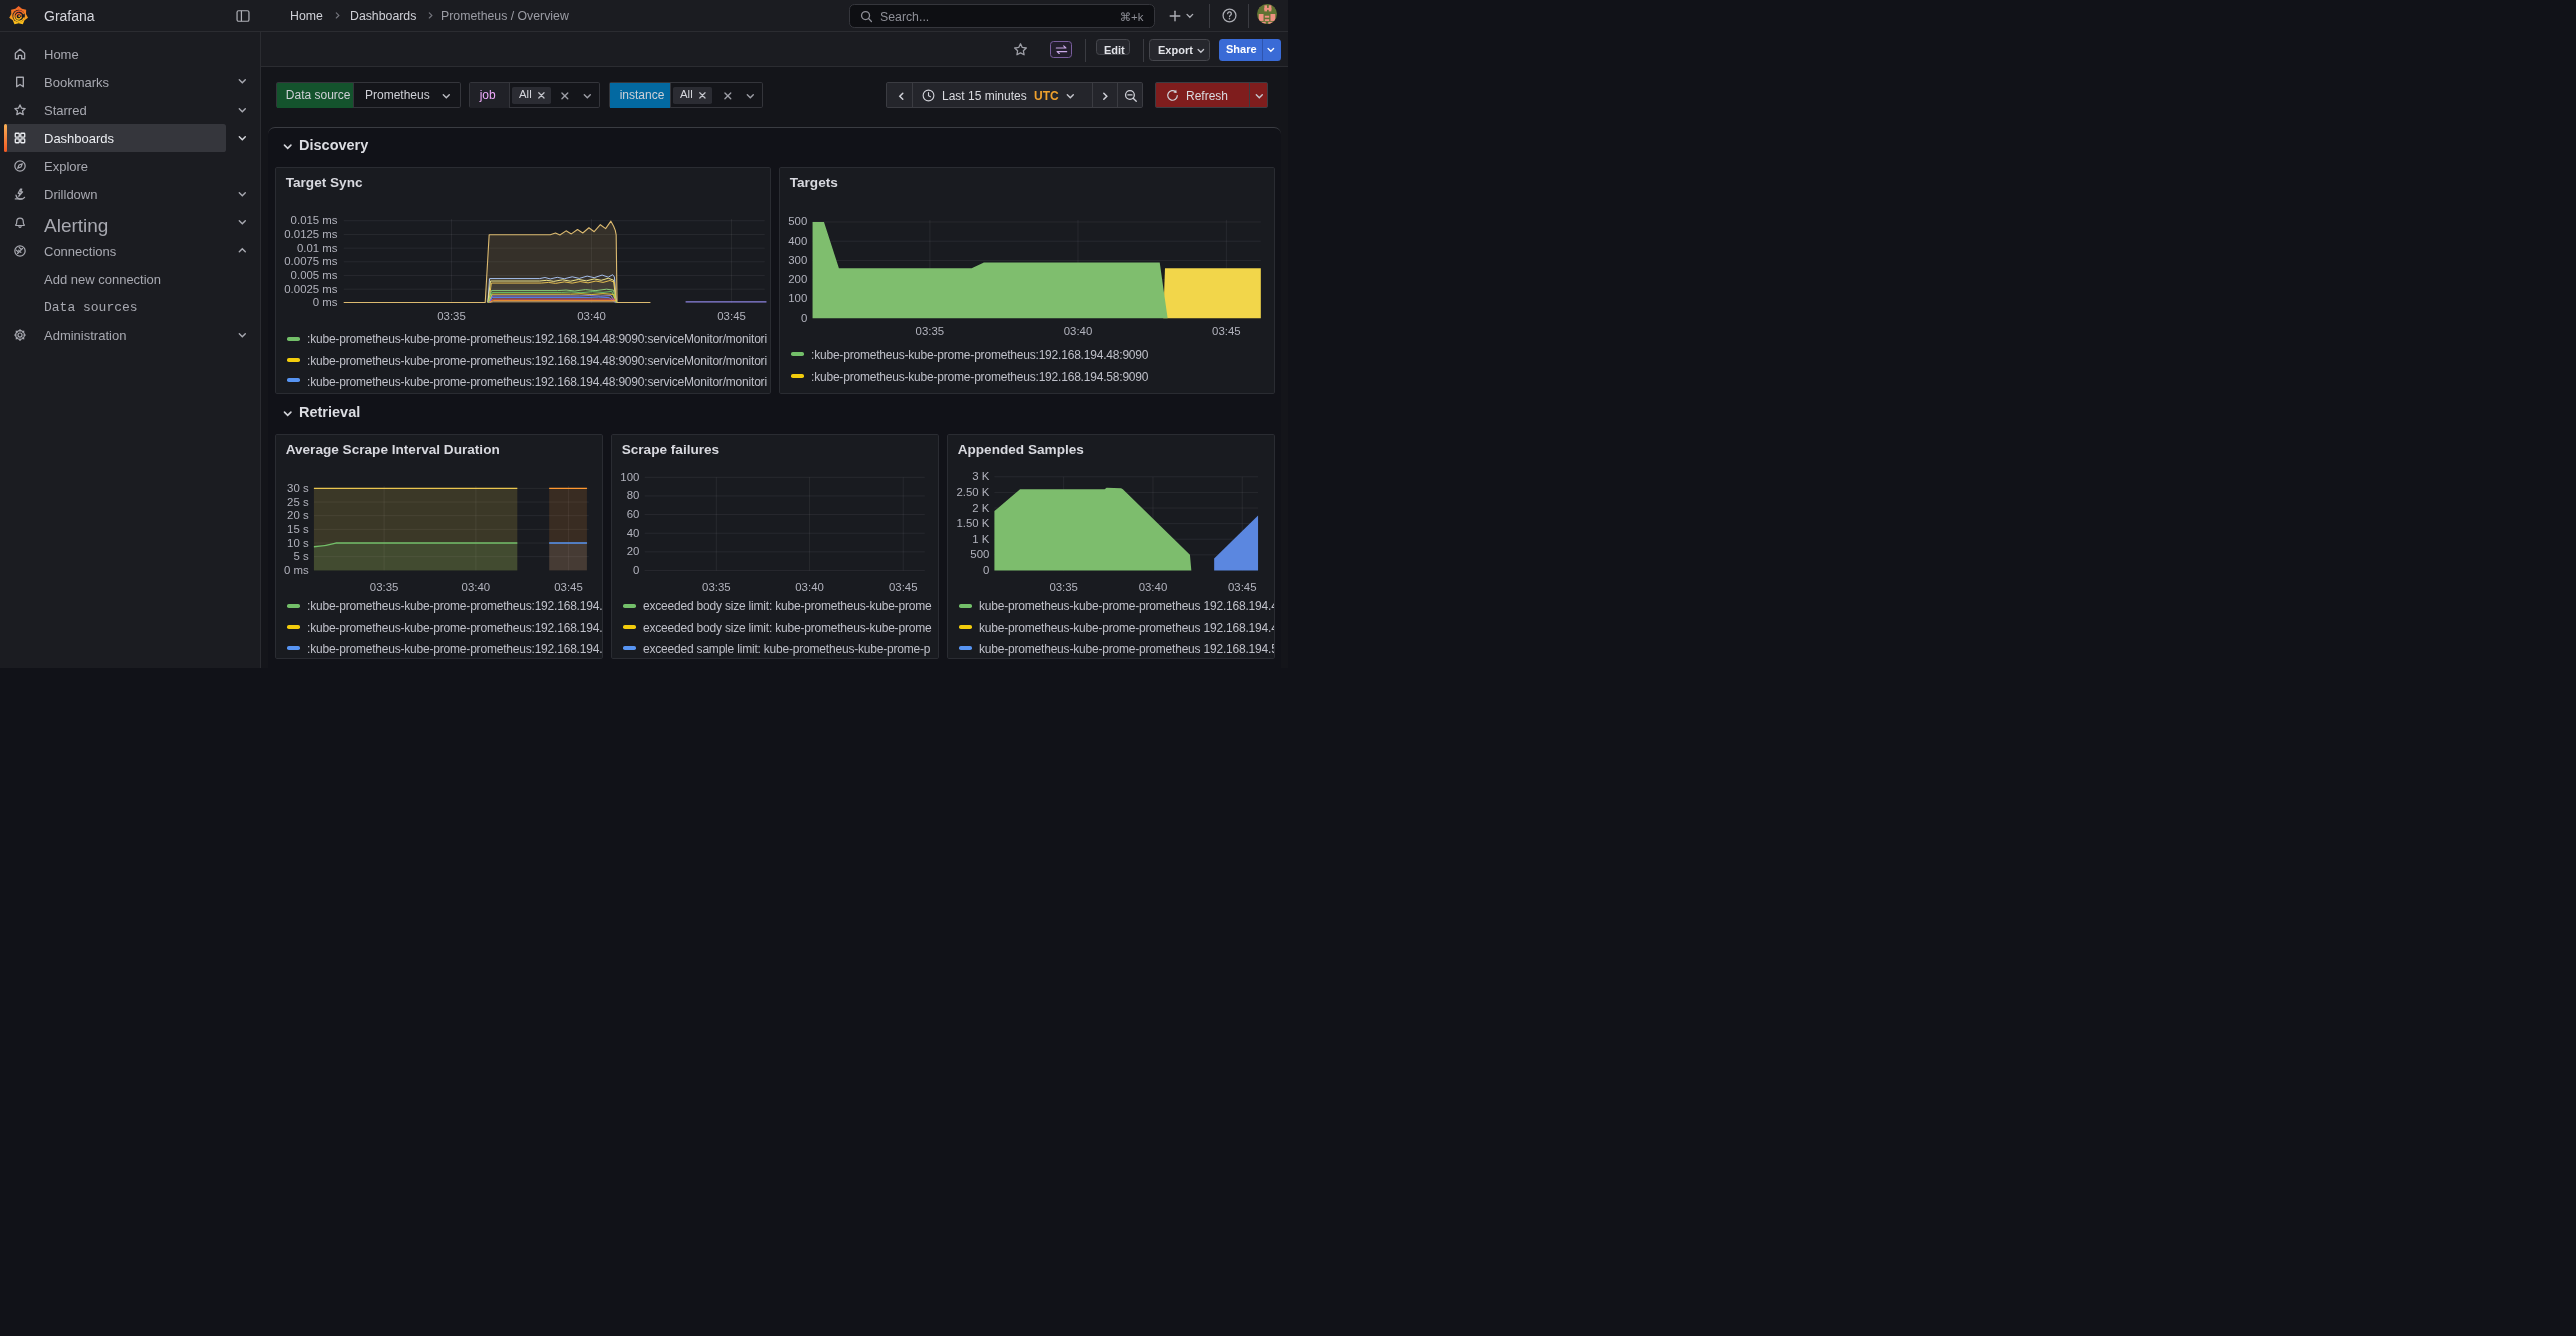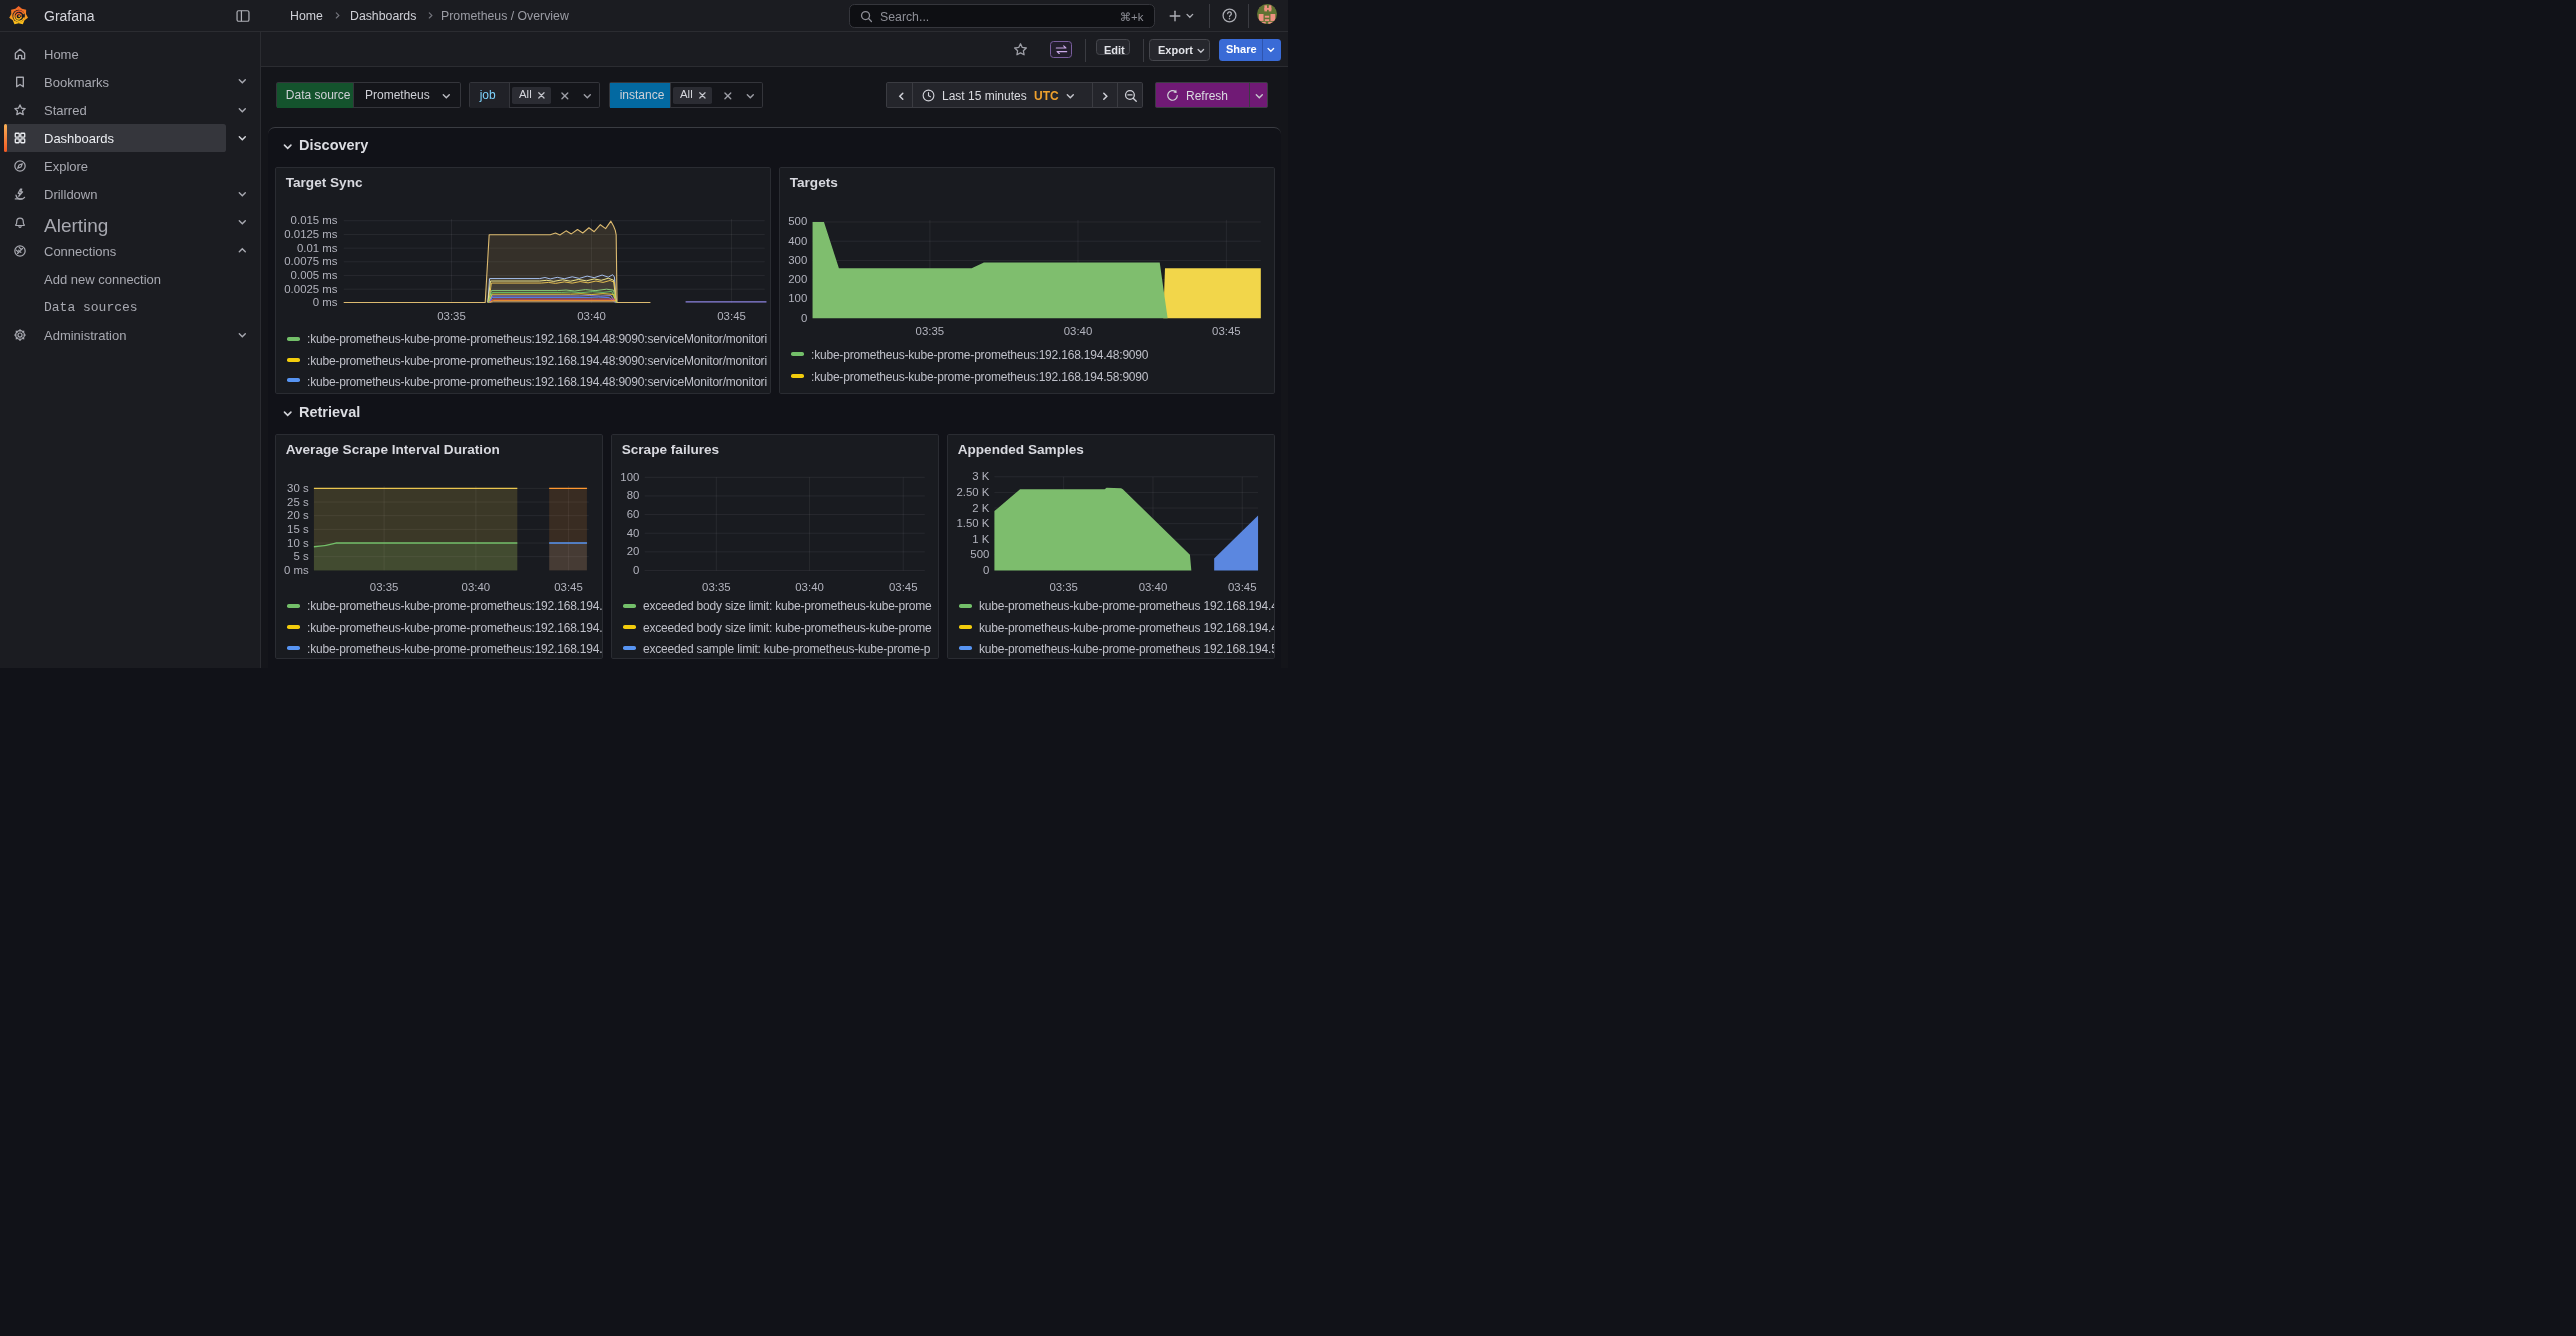--- a/index.html
+++ b/index.html
@@ -218,21 +218,21 @@
       <div class="abs txt" style="left:8.8px;top:5.3px;font-size:12px;color:#cfd0d7;">Data source</div>
     </div>
     <div class="abs txt" style="left:88px;top:5.3px;font-size:12px;color:#cfd0d7;">Prometheus</div>
     <svg class="abs" style="left:164px;top:8px;" width="10.6" height="10.6" viewBox="0 0 12 12" fill="none" stroke="#bcbdc4" stroke-width="1.6" stroke-linecap="round">
         <path d="M2.6 4.3 L6 7.7 L9.4 4.3"></path>
       </svg>
   </div>
 
   <div class="abs" style="left:469px;top:82px;width:131px;height:26px;border:0.9px solid #34353b;border-radius:1.8px;">
     <div class="abs" style="left:0;top:0;width:40px;height:24.6px;background:#202127;border-right:0.9px solid #34353b;">
-      <div class="abs txt" style="left:9.7px;top:5.3px;font-size:12px;color:#7dd3fc;">job</div>
+      <div class="abs txt" style="left:9.7px;top:5.3px;font-size:12px;color:#f0abfc;">job</div>
     </div>
     <div class="abs" style="left:42px;top:3.5px;width:39px;height:17.6px;background:#2b2c33;border-radius:1.8px;">
       <div class="abs txt" style="left:7px;top:1.8px;font-size:11.4px;color:#d5d6dc;">All</div>
       <svg class="abs" style="left:24.6px;top:4.4px;" width="8.8" height="8.8" viewBox="0 0 10 10" stroke="#c3c4cb" stroke-width="1.4" stroke-linecap="round">
           <path d="M2 2 L8 8 M8 2 L2 8"></path>
         </svg>
     </div>
     <svg class="abs" style="left:90px;top:8px;" width="9.7" height="9.7" viewBox="0 0 10 10" stroke="#9d9ea6" stroke-width="1.4" stroke-linecap="round">
         <path d="M2 2 L8 8 M8 2 L2 8"></path>
       </svg>
@@ -277,21 +277,21 @@
     <svg class="abs" style="left:213px;top:8px;" width="10.6" height="10.6" viewBox="0 0 12 12" fill="none" stroke="#d0d1d8" stroke-width="1.7" stroke-linecap="round">
         <path d="M4.3 2.6 L7.7 6 L4.3 9.4"></path>
       </svg>
     <div class="abs" style="left:230px;top:0;width:0.9px;height:24.6px;background:#3b3c42;"></div>
     <svg class="abs" style="left:237px;top:6.2px;" width="14" height="14" viewBox="0 0 16 16" fill="none" stroke="#d0d1d8" stroke-width="1.5" stroke-linecap="round">
         <circle cx="6.8" cy="6.8" r="5"></circle>
         <line x1="10.5" y1="10.5" x2="14" y2="14"></line>
         <line x1="4.5" y1="6.8" x2="9.1" y2="6.8"></line>
       </svg>
   </div>
-  <div class="abs" style="left:1155px;top:82px;width:113px;height:26px;background:#701a75;border:0.9px solid #3b3c42;border-radius:1.8px;">
+  <div class="abs" style="left:1155px;top:82px;width:113px;height:26px;background:#7f1d1d;border:0.9px solid #3b3c42;border-radius:1.8px;">
     <svg class="abs" style="left:9.7px;top:6.2px;" width="13" height="13" viewBox="0 0 16 16">
         <path d="M13.9 8 a5.9 5.9 0 1 1 -1.9 -4.4" fill="none" stroke="#d0d1d8" stroke-width="1.5" stroke-linecap="round"></path>
         <path d="M12.6 0.8 L13.1 4.8 L9.1 4.4 Z" fill="#d0d1d8"></path>
       </svg>
     <div class="abs txt" style="left:30px;top:6.2px;font-size:12px;color:#dadbe0;">Refresh</div>
     <div class="abs" style="left:93px;top:0;width:0.9px;height:24.6px;background:#3b3c42;"></div>
     <svg class="abs" style="left:98px;top:8px;" width="10.6" height="10.6" viewBox="0 0 12 12" fill="none" stroke="#c6c7ce" stroke-width="1.6" stroke-linecap="round">
         <path d="M2.6 4.3 L6 7.7 L9.4 4.3"></path>
       </svg>
   </div>

